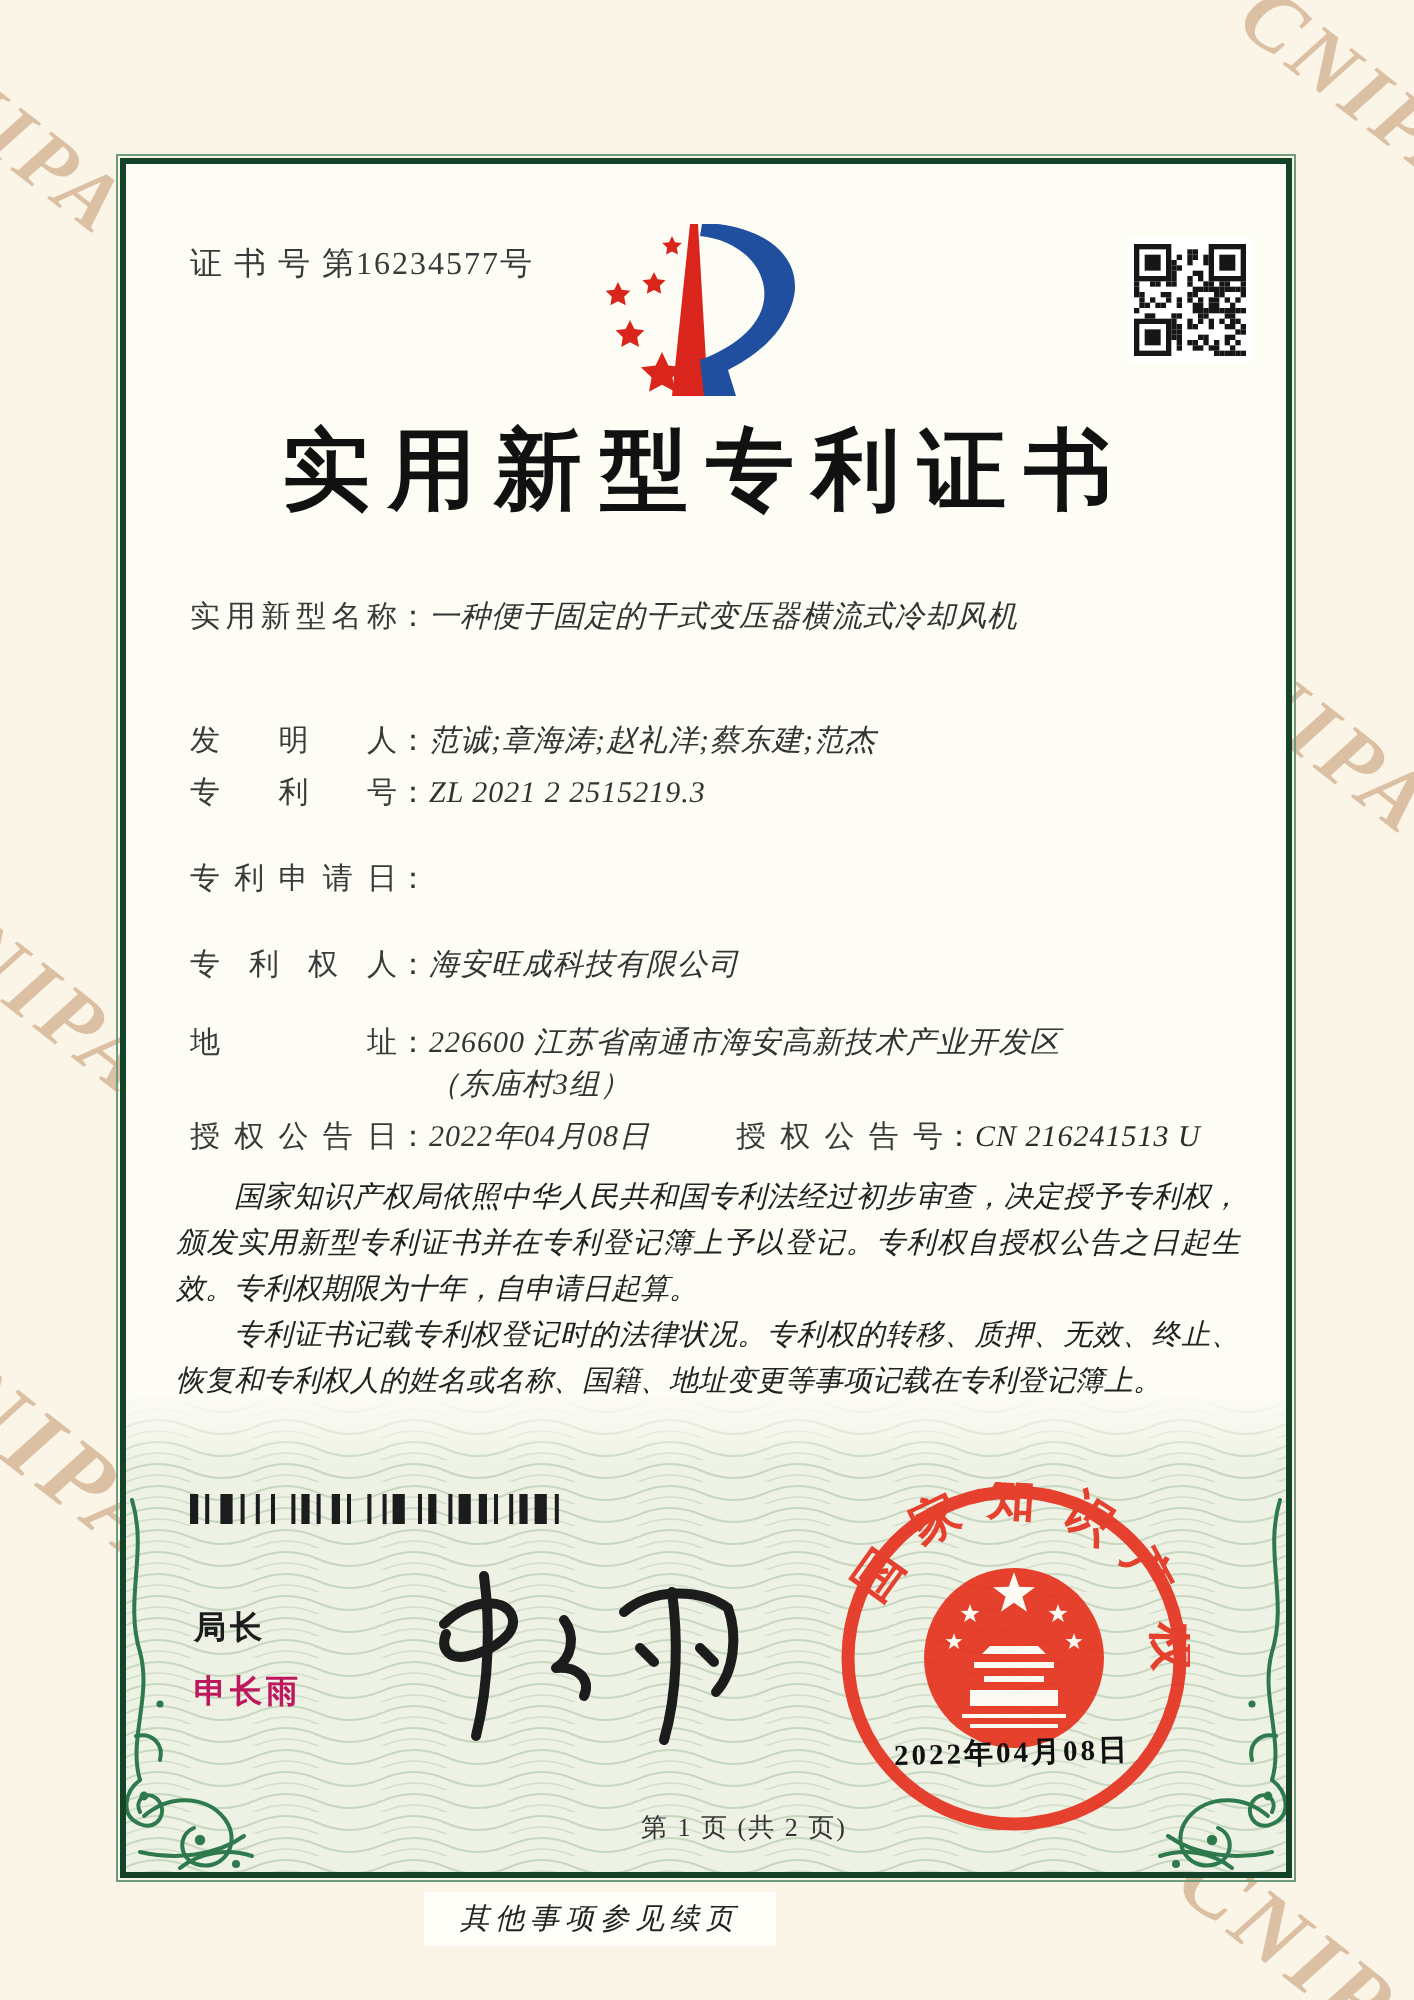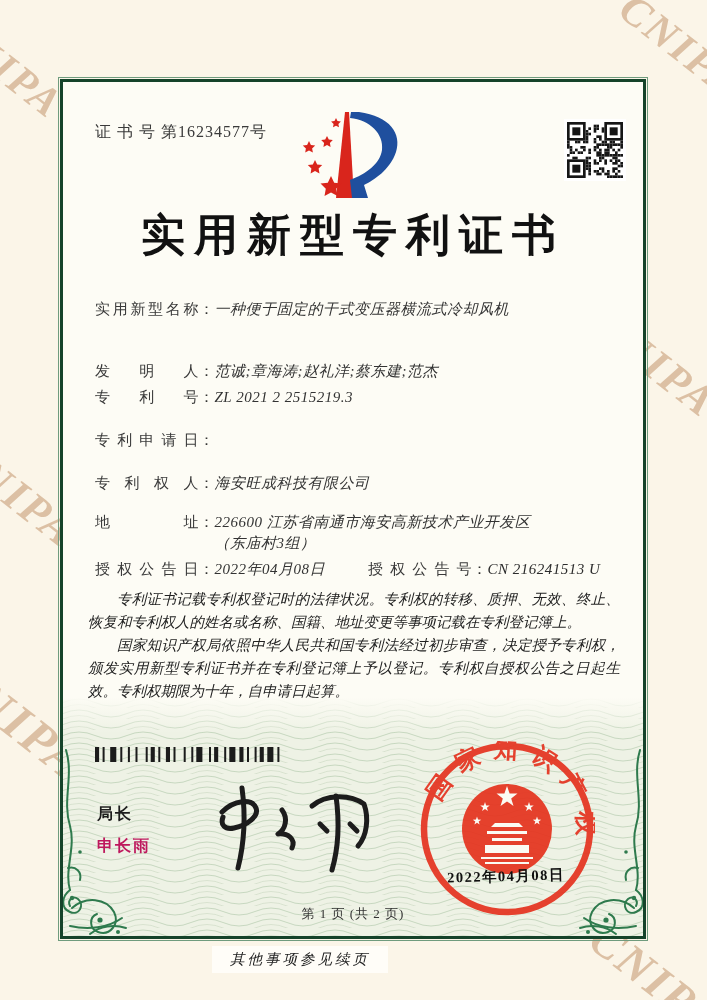--- a/index.html
+++ b/index.html
@@ -60,21 +60,21 @@
   .barcode{ position:absolute; left:95px; top:747px; }
   .director-label{ position:absolute; left:97px; top:804px; font-family:"Liberation Sans",sans-serif; font-weight:600; font-size:16px; letter-spacing:2px; color:#1d1d1d;}
   .director-name{ position:absolute; left:97px; top:836px; font-family:"Liberation Sans",sans-serif; font-weight:600; font-size:16px; letter-spacing:2px; color:#be185d;}
   .signature{ position:absolute; left:208px; top:782px; }
   .seal{ position:absolute; left:419px; top:741px; opacity:.93;}
   .seal-date{
     position:absolute; left:428px; top:867px; width:156px; text-align:center;
     font-size:14.5px; font-weight:700; letter-spacing:1.5px; color:#101010;
     transform:rotate(-1.5deg);
   }
-  .page-info{ position:absolute; left:63px; width:580px; top:905px; text-align:center; font-size:13px; color:#333; letter-spacing:1px;}
+  .page-info{ position:absolute; left:63px; width:580px; top:905px; text-align:center; font-size:13px; color:#333; letter-spacing:1px;padding-left:19px;}
   .note-wrap{ position:absolute; left:0; width:600px; top:946px; text-align:center;text-decoration:underline;}
   .note{
     display:inline-block; background:#fffdf8; padding:4px 18px;
     font-size:14.5px; font-style:italic; letter-spacing:3px; color:#222;
   }
   .flourish{ position:absolute; z-index:4;}
 </style>
 </head>
 <body>
 
@@ -339,22 +339,22 @@
         <span class="colon">：</span>
       <span class="val">2022年04月08日</span>
     </div>
     <div class="grant-no">
       <span class="fl">授权公告号</span>
         <span class="colon">：</span>
       <span class="val">CN 216241513 U</span>
     </div>
 
     <div class="body-text">
+      <p>国家知识产权局依照中华人民共和国专利法经过初步审查，决定授予专利权，颁发实用新型专利证书并在专利登记簿上予以登记。专利权自授权公告之日起生效。专利权期限为十年，自申请日起算。</p>
       <p>专利证书记载专利权登记时的法律状况。专利权的转移、质押、无效、终止、恢复和专利权人的姓名或名称、国籍、地址变更等事项记载在专利登记簿上。</p>
-      <p>国家知识产权局依照中华人民共和国专利法经过初步审查，决定授予专利权，颁发实用新型专利证书并在专利登记簿上予以登记。专利权自授权公告之日起生效。专利权期限为十年，自申请日起算。</p>
     </div>
 
     <svg class="barcode" id="bars" width="190" height="15" viewBox="0 0 190 15" fill="#1c1c1c">
         <rect x="0.0" y="0" width="4.1" height="15"></rect>
         <rect x="7.6" y="0" width="2.0" height="15"></rect>
         <rect x="15.2" y="0" width="6.1" height="15"></rect>
         <rect x="25.3" y="0" width="2.0" height="15"></rect>
         <rect x="32.9" y="0" width="2.0" height="15"></rect>
         <rect x="40.5" y="0" width="2.0" height="15"></rect>
         <rect x="50.7" y="0" width="2.0" height="15"></rect>

